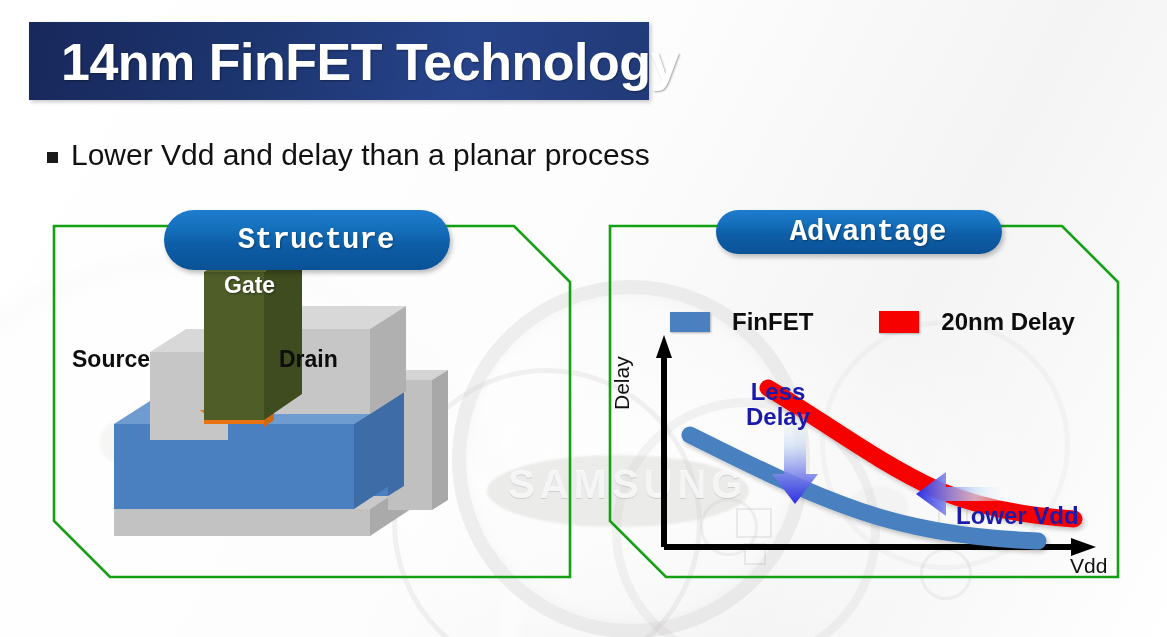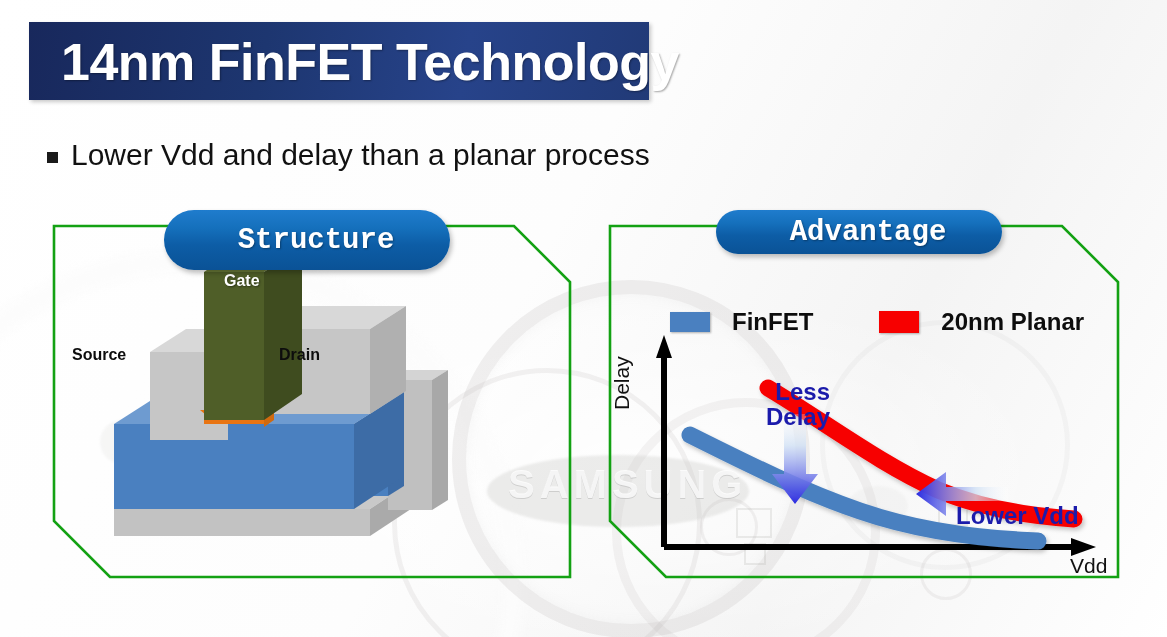--- a/index.html
+++ b/index.html
@@ -96,24 +96,24 @@
     font-size:24px;font-weight:bold;color:#0d0d0d;
     font-family:"Liberation Sans", sans-serif;white-space:nowrap;
   }
   .axis-lbl{
     position:absolute;font-size:21px;color:#111;
     font-family:"Liberation Sans", sans-serif;white-space:nowrap;
   }
   .anno{
     position:absolute;font-size:24px;font-weight:bold;color:#1b1bab;
     font-family:"Liberation Sans", sans-serif;
-    line-height:1.05;text-align:right;white-space:nowrap;
+    line-height:1.05;text-align:center;white-space:nowrap;
   }
   .struct-lbl{
-    position:absolute;font-size:16px;font-weight:bold;
+    position:absolute;font-size:23px;font-weight:bold;
     font-family:"Liberation Sans", sans-serif;white-space:nowrap;
   }
 </style>
 </head>
 <body>
 
 <div id="slide">
 
   <div>
     <div class="wm wm-swoosh" style="left:-140px;top:250px;width:620px;height:620px;"></div>
@@ -250,21 +250,21 @@
       </g>
     </svg>
 
     <div style="position:absolute;left:62px;top:84px;display:flex;align-items:center;gap:0;">
       <div style="display:flex;align-items:center;">
         <div class="legend-sw" style="width:40px;height:20px;background:#4a80c0;"></div>
         <span class="legend-label" style="margin-left:22px;">FinFET</span>
       </div>
       <div style="display:flex;align-items:center;margin-left:66px;">
         <div class="legend-sw" style="width:40px;height:22px;background:#f70000;"></div>
-        <span class="legend-label" style="margin-left:22px;">20nm Planar</span>
+        <span class="legend-label" style="margin-left:22px;">20nm Delay</span>
       </div>
     </div>
 
     <div class="axis-lbl" style="left:2px;top:186px;transform:rotate(-90deg);transform-origin:left top;">Delay</div>
 
     <div class="axis-lbl" style="left:462px;top:330px;">Vdd</div>
 
     <div class="anno" style="left:118px;top:155px;width:104px;">
       <span>Less</span><br>
       <span>Delay</span>

